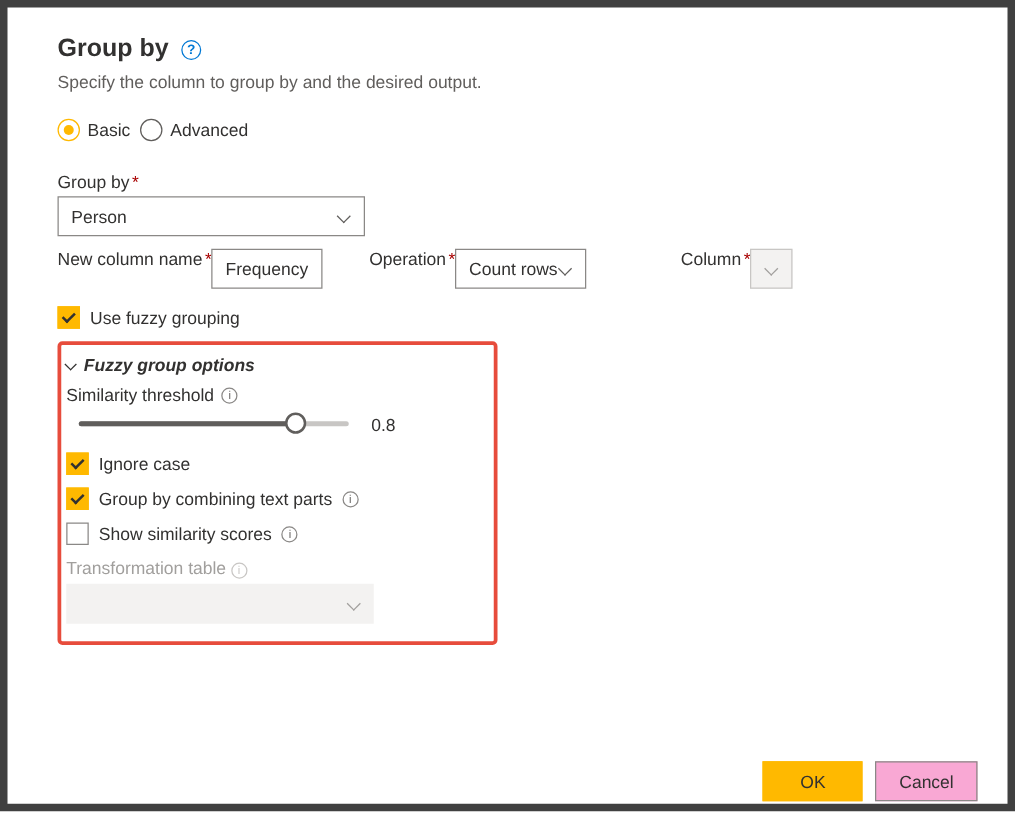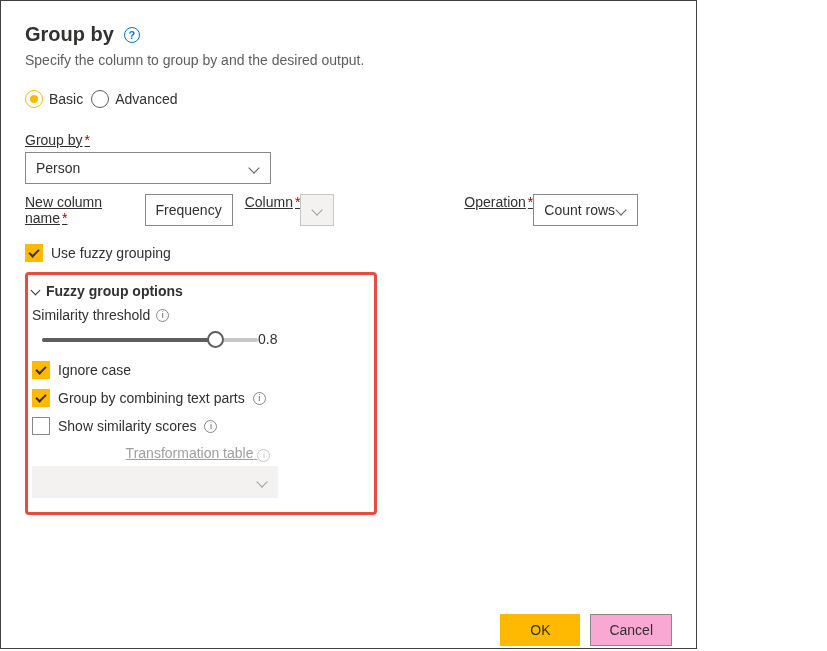--- a/index.html
+++ b/index.html
@@ -5,23 +5,23 @@
     * { box-sizing: border-box; margin: 0; padding: 0; }
     body {
       font-family: "Segoe UI", -apple-system, sans-serif;
       font-size: 14px;
       color: #323130;
       padding: 0;
       width: 827px;
       height: 651px;
     }
     .dialog {
-      border: 1px solid #404040;
-      padding: 22px 24px 18px 24px;
-      width: 697px;
+      border: 6px solid #404040;
+      padding: 22px 24px 18px 40px;
+      width: 812px;
       height: 649px;
       position: relative;
     }
     .title-row {
       display: flex;
       align-items: center;
       gap: 10px;
       margin-bottom: 6px;
     }
     .title {
@@ -58,21 +58,20 @@
     }
     .radio-outer.selected { border-color: #ffb900; }
     .radio-inner {
       width: 8px; height: 8px; border-radius: 50%;
       background: #ffb900;
     }
     .field-label {
       font-size: 14px;
       margin-bottom: 4px;
       color: #323130;
-      text-decoration: underline;
     }
     .field-label .req { color: #a80000; margin-left: 2px; }
     .field-label.disabled { color: #a19f9d; }
     .select-box, .text-input {
       border: 1px solid #8a8886;
       height: 32px;
       padding: 0 10px;
       display: flex; align-items: center;
       background: #fff;
       font-size: 14px;
@@ -136,20 +135,21 @@
       border: 3px solid #e74c3c;
       border-radius: 4px;
       padding: 8px 10px 14px 2px;
       width: 352px;
       margin-top: 2px;
     }
     .expander-row {
       display: flex; align-items: center; gap: 6px;
       cursor: pointer;
       margin-bottom: 8px;
+      font-style: italic;
     }
     .chevron-expand {
       width: 10px; height: 10px; position: relative;
     }
     .chevron-expand::before {
       content: "";
       position: absolute;
       top: 1px; left: 2px;
       width: 6px; height: 6px;
       border-right: 1.2px solid #323130;
@@ -165,21 +165,21 @@
     .info-i {
       width: 13px; height: 13px;
       border: 1px solid #8a8886;
       border-radius: 50%;
       color: #605e5c;
       font-size: 9px;
       display: inline-flex; align-items: center; justify-content: center;
     }
     .info-i.disabled { border-color: #c8c6c4; color: #c8c6c4;}
     .slider-row {
-      display: flex; align-items: flex-end; 
+      display: flex; align-items: flex-start; gap: 18px;
       margin-bottom: 14px;
       margin-left: 12px;
     }
     .slider {
       width: 216px; height: 14px; position: relative;
     }
     .slider-track {
       position: absolute; top: 5px; left: 0; right: 0; height: 4px;
       background: #c8c6c4; border-radius: 2px;
     }
@@ -194,21 +194,21 @@
       background: #fff;
       border: 2px solid #605e5c;
       left: calc(80% - 8px);
     }
     .slider-val { font-size: 14px; }
     .inner-cb-row {
       display: flex; align-items: center; gap: 8px;
       margin-bottom: 10px;
       margin-left: 2px;
     }
-    .transform-label { margin-top: 8px; margin-left: 2px; text-align: center; }
+    .transform-label { margin-top: 8px; margin-left: 2px; }
     .transform-select {
       width: 246px; margin-top: 4px; margin-left: 2px;
       border: none;
     }
     .footer {
       position: absolute; right: 24px; bottom: 2px;
       display: flex; gap: 10px;
     }
     .btn {
       height: 32px; min-width: 80px;
@@ -261,34 +261,34 @@
     <div class="col w1">
       <div class="field-label">
         <span>New column name</span><span class="req">*</span>
       </div>
       <div class="text-input">
         <span>Frequency</span>
       </div>
     </div>
     <div class="col w1">
       <div class="field-label">
+        <span>Operation</span><span class="req">*</span>
+      </div>
+      <div class="select-box">
+        <span>Count rows</span>
+        <span class="chevron-down"></span>
+      </div>
+    </div>
+    <div class="col w1">
+      <div class="field-label">
         <span>Column</span><span class="req">*</span>
       </div>
       <div class="select-box disabled">
         <span></span>
         <span class="chevron-down light"></span>
-      </div>
-    </div>
-    <div class="col w1">
-      <div class="field-label">
-        <span>Operation</span><span class="req">*</span>
-      </div>
-      <div class="select-box">
-        <span>Count rows</span>
-        <span class="chevron-down"></span>
       </div>
     </div>
   </div>
 
   <div class="cb-row">
     <span class="checkbox checked">
       <span class="checkmark"></span>
     </span>
     <span>Use fuzzy grouping</span>
   </div>

